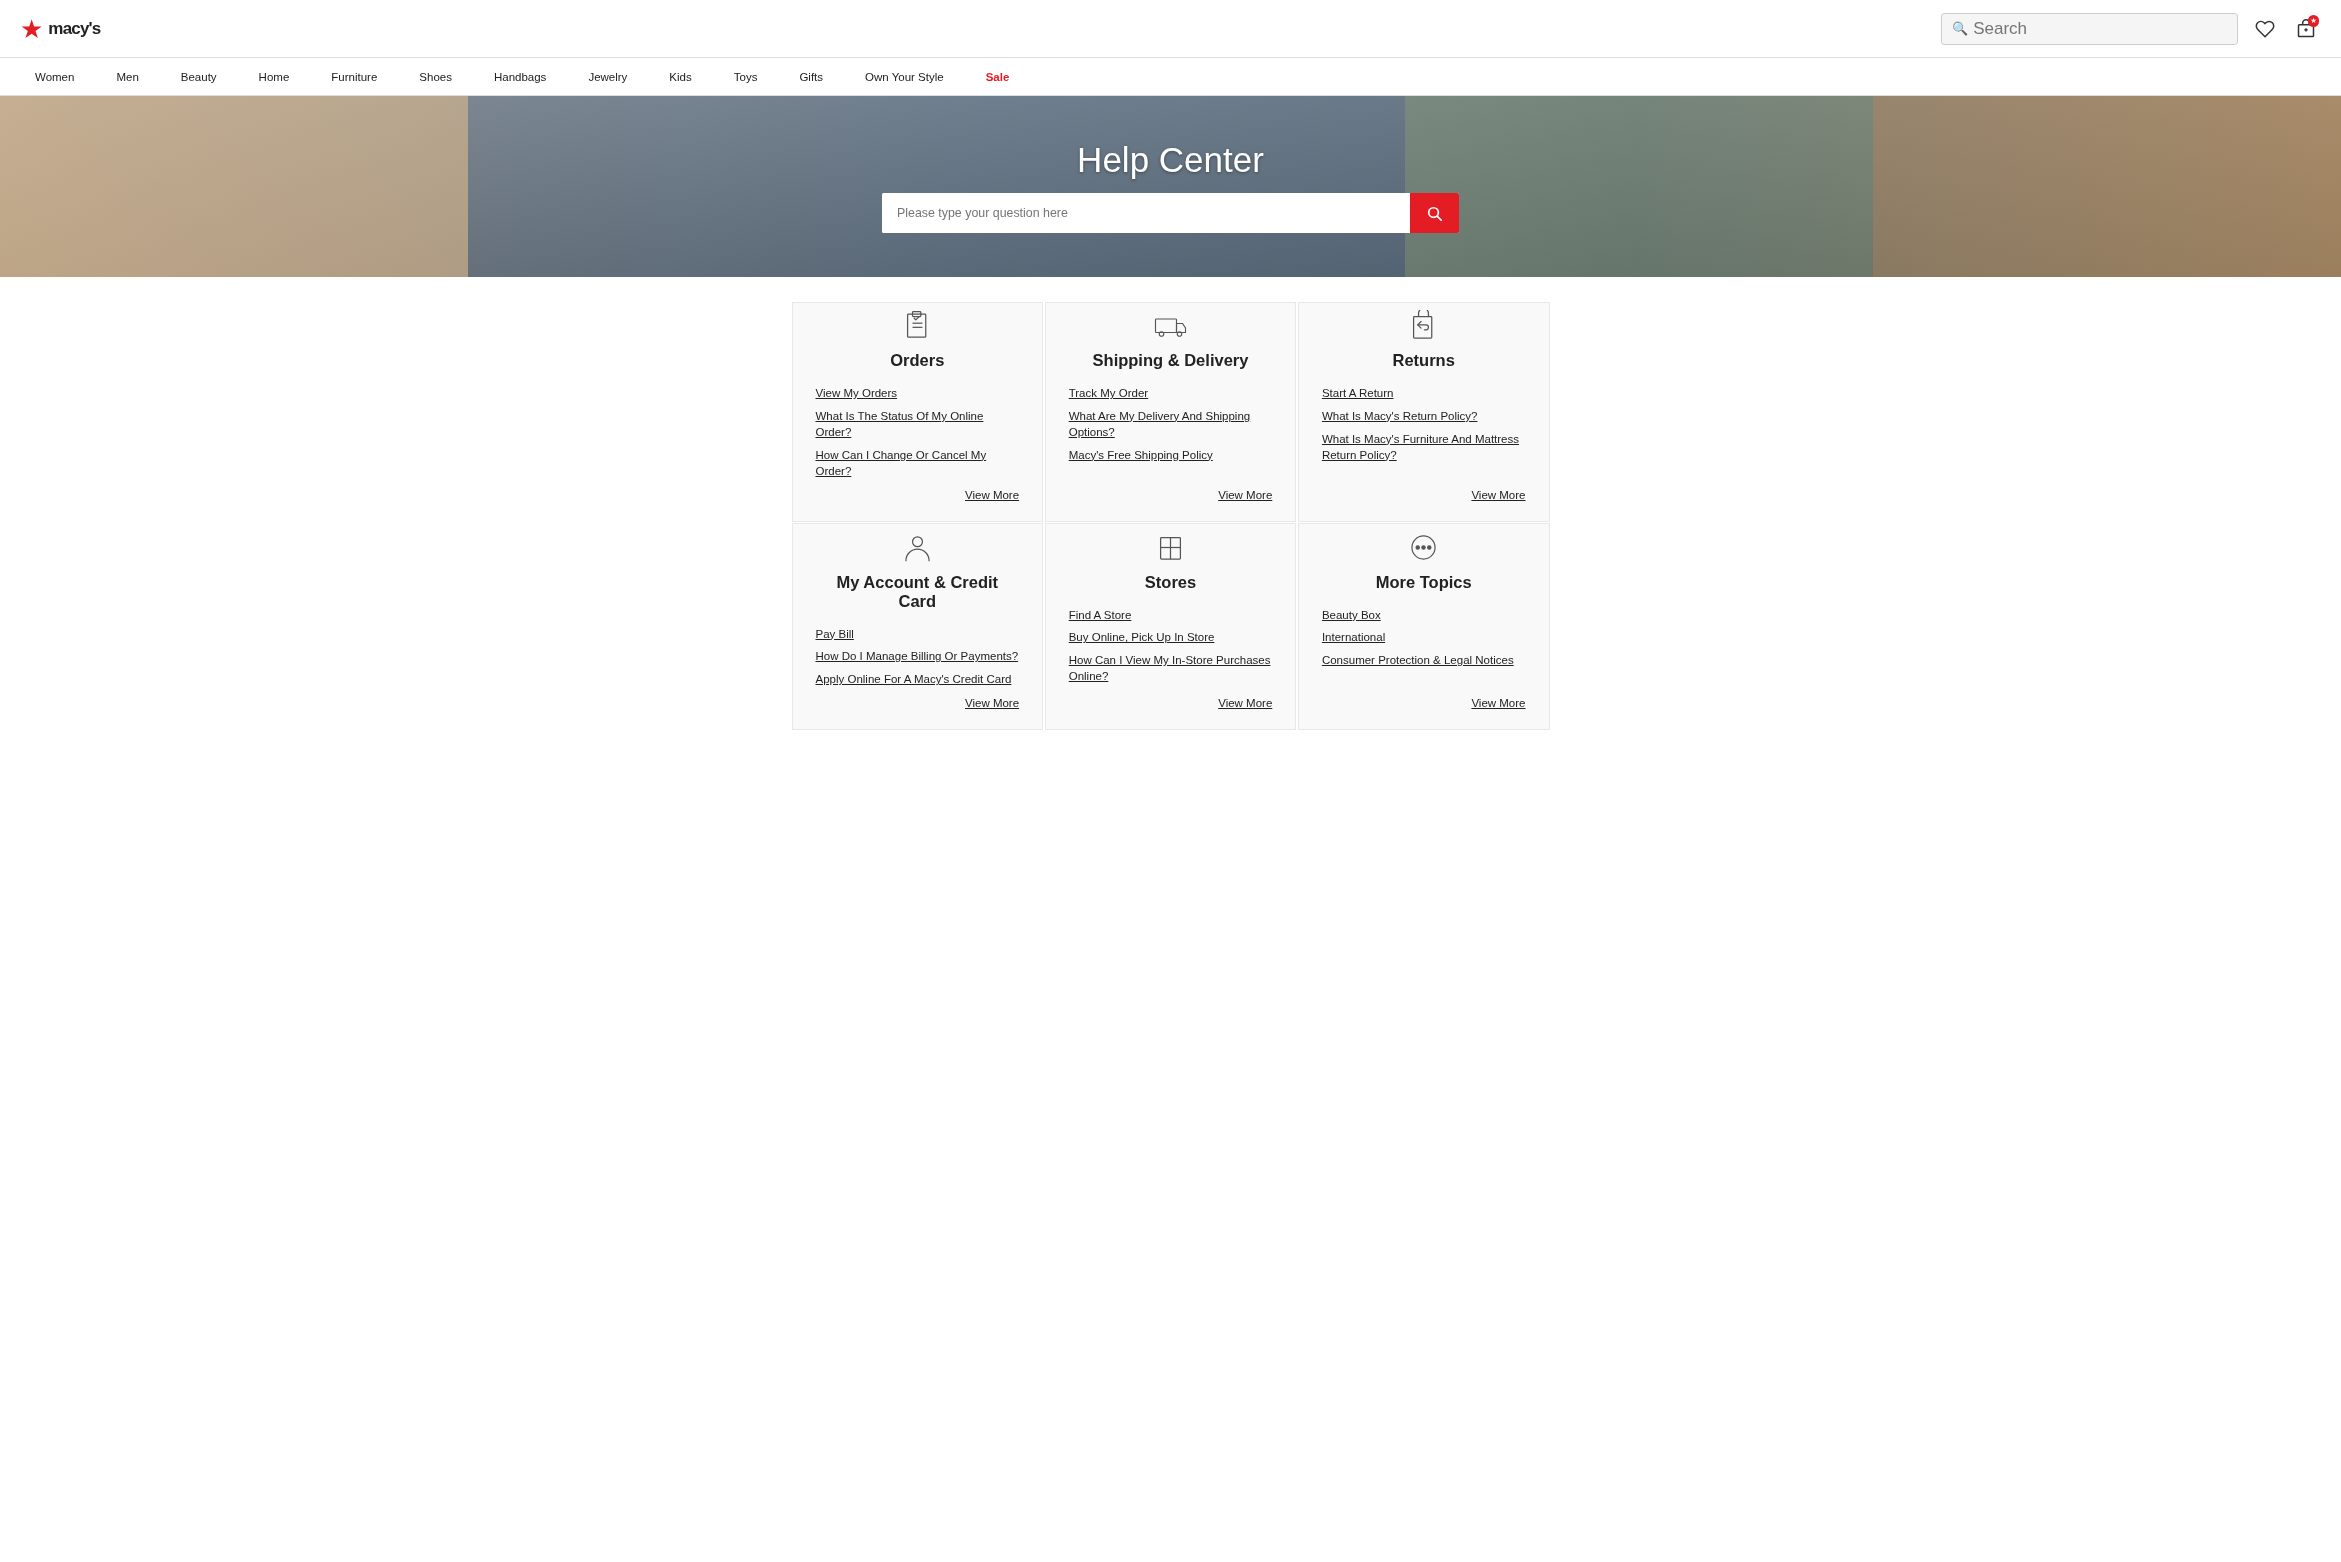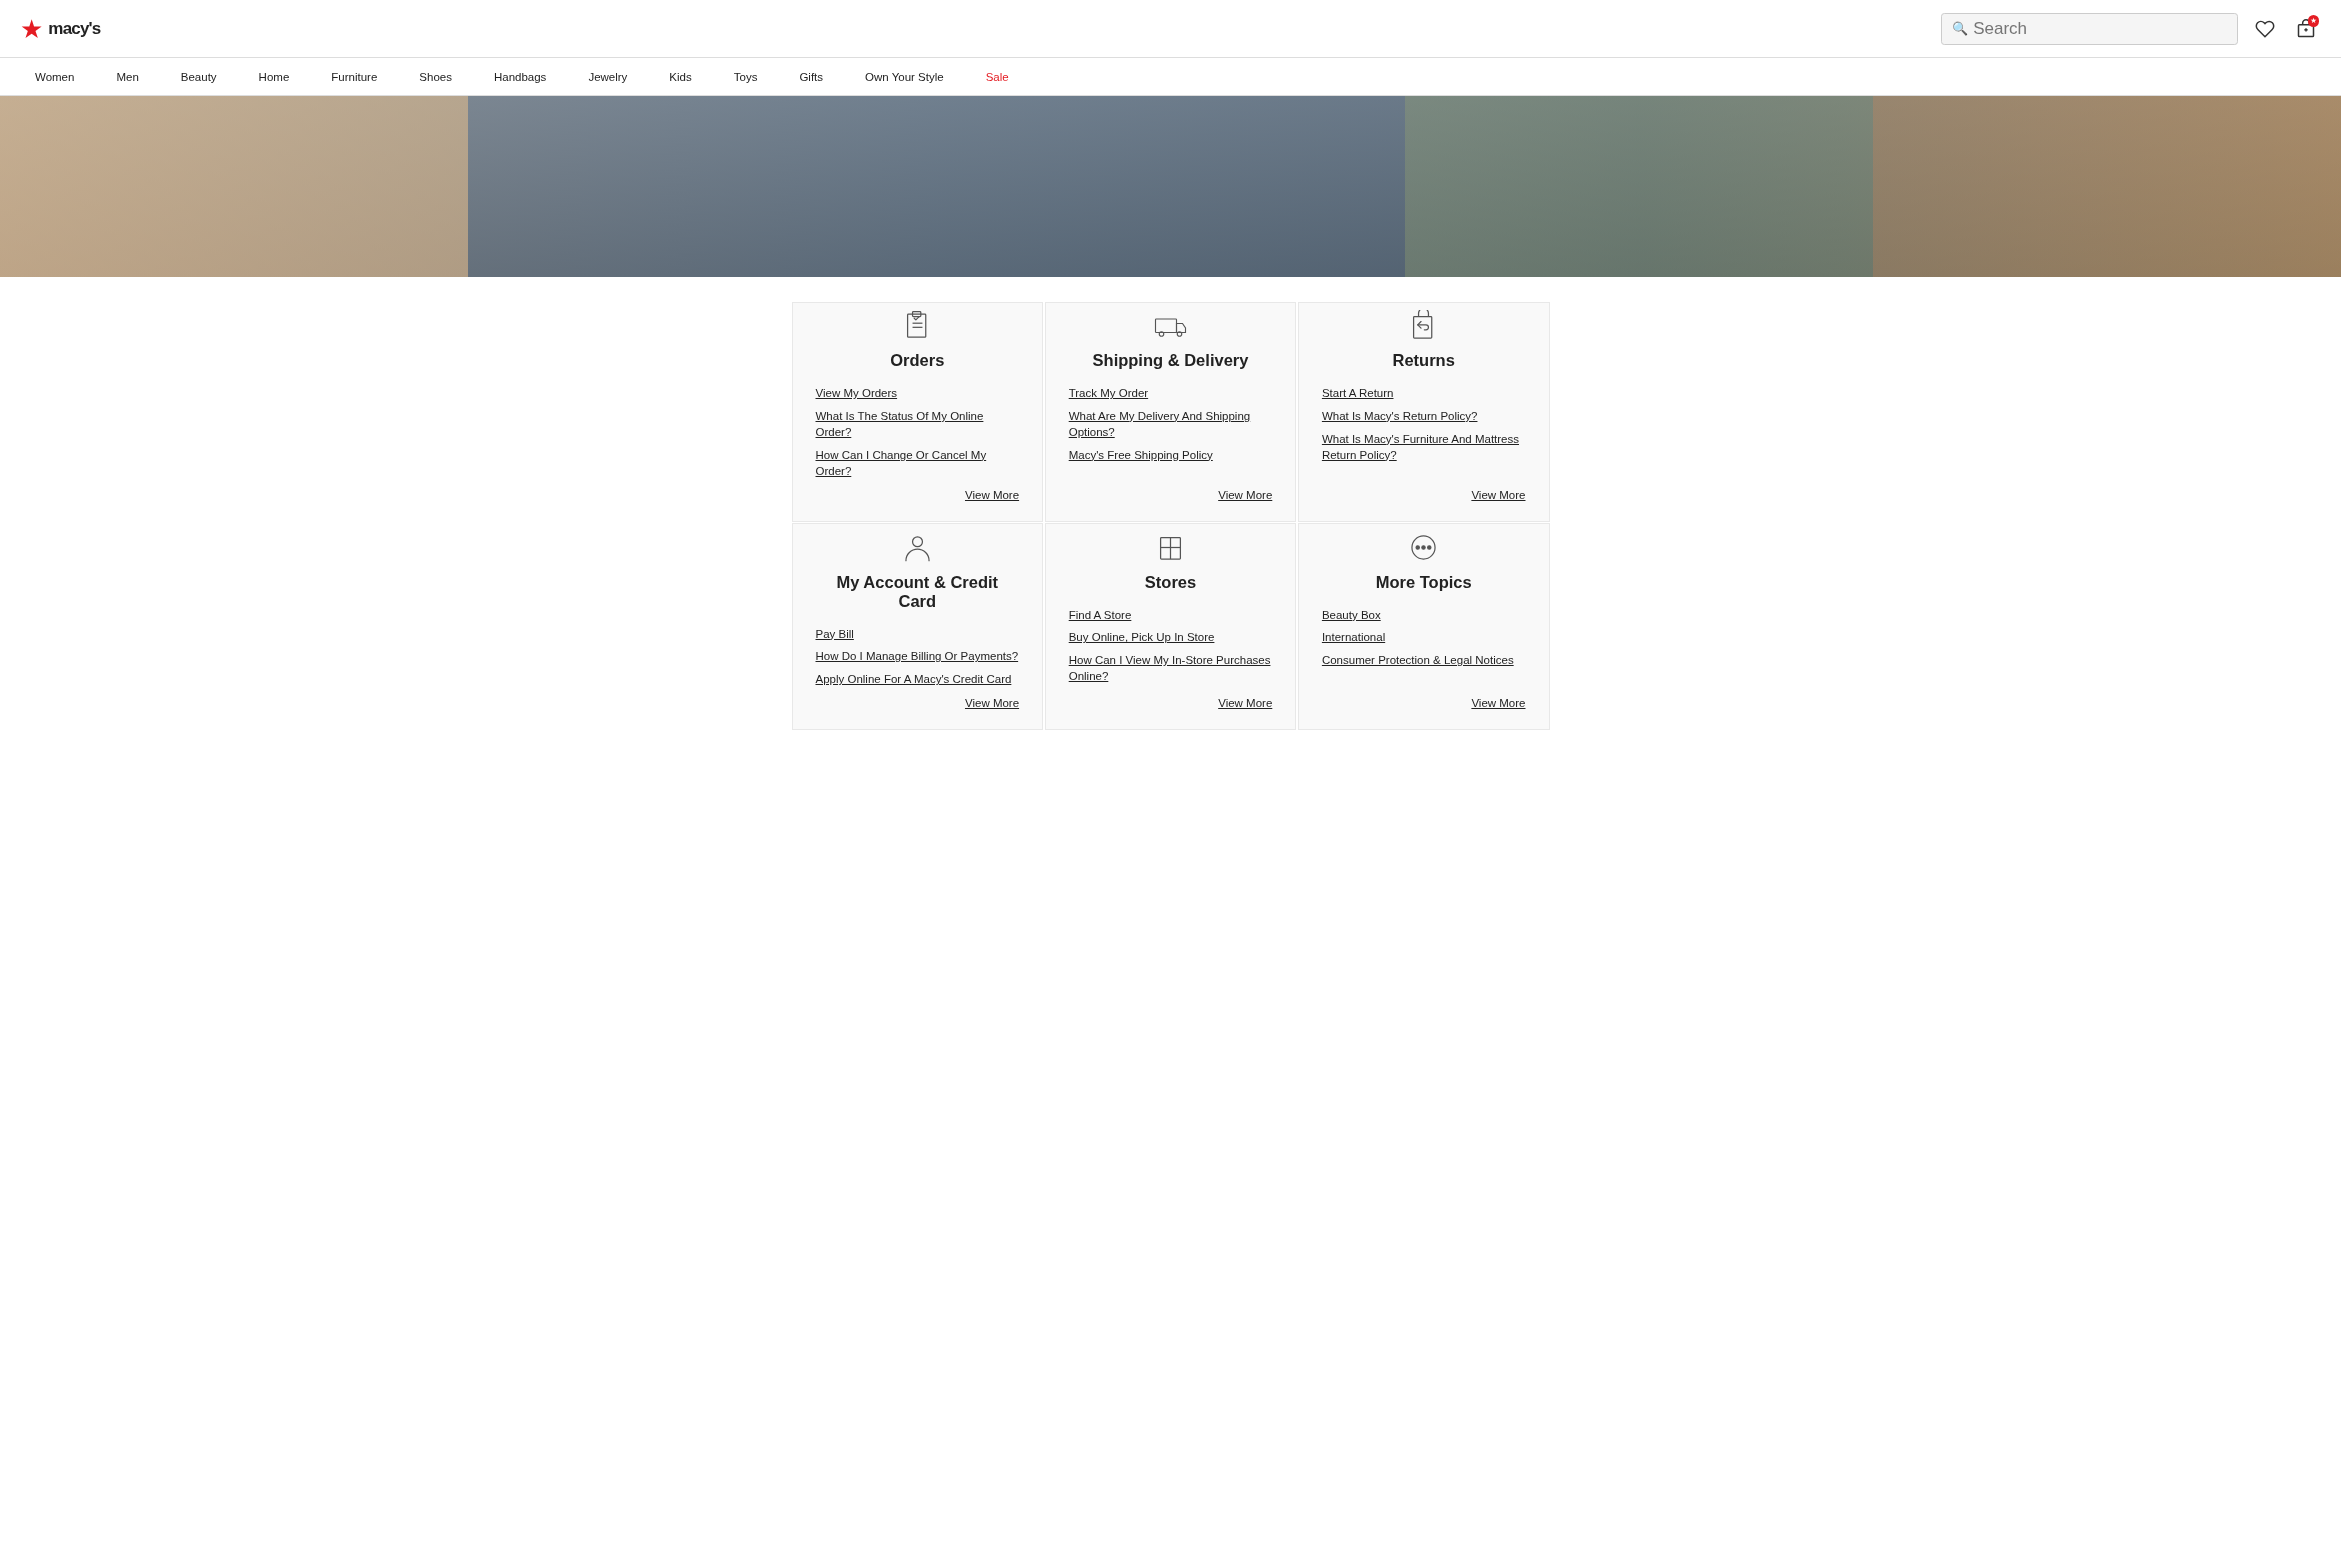--- a/index.html
+++ b/index.html
@@ -100,21 +100,21 @@
       font-size: 11.5px;
       font-weight: 500;
       color: #222;
       text-decoration: none;
       height: 38px;
       display: flex;
       align-items: center;
       cursor: pointer;
       white-space: nowrap;
     }
-    .nav-item.sale { color: #e41c23; font-weight: 400; }
+    .nav-item.sale { color: #e41c23; font-weight: 700; }
 
     
     .hero {
       position: relative;
       width: 100%;
       height: 181px;
       background: linear-gradient(135deg, #bbb 0%, #888 50%, #999 100%);
       overflow: hidden;
       display: flex;
       align-items: center;
@@ -280,20 +280,32 @@
 
 <section class="hero">
   <div class="hero-bg"></div>
 
   <div style="position:absolute;inset:0;display:flex;align-items:stretch;z-index:1;overflow:hidden;">
     <div style="flex:1;background:linear-gradient(to bottom, #c4a882 0%, #b89870 100%);opacity:0.6;"></div>
     <div style="flex:2;background:linear-gradient(to bottom, #6a7a8a 0%, #4a5a6a 100%);opacity:0.7;"></div>
     <div style="flex:1;background:linear-gradient(to bottom, #8a9a7a 0%, #6a7a5a 100%);opacity:0.5;"></div>
     <div style="flex:1;background:linear-gradient(to bottom, #d4a060 0%, #b08040 100%);opacity:0.4;"></div>
   </div>
+  <div class="hero-overlay">
+    <h1 class="hero-title">Help Center</h1>
+    <div class="hero-search">
+      <input type="text" style="flex: 1 1 0%; border: none; outline: none; padding: 11.5px 15px; font-size: 12.4px; color: rgb(170, 170, 170);" placeholder="Please type your question here">
+      <button class="hero-search-btn">
+        <svg width="16.5" height="16.5" viewBox="0 0 24 24" fill="white">
+          <circle cx="11" cy="11" r="7" fill="none" stroke="white" stroke-width="2.5"></circle>
+          <line x1="16.5" y1="16.5" x2="22" y2="22" stroke="white" stroke-width="2.5" stroke-linecap="round"></line>
+        </svg>
+      </button>
+    </div>
+  </div>
 </section>
 
 <main class="main">
   <div class="cards-grid">
 
     <div class="card">
       <svg class="icon-svg" viewBox="0 0 40 40">
         <rect x="8" y="5" width="22" height="28" rx="1" stroke="#555" stroke-width="1.5" fill="none"></rect>
         <rect x="14" y="2" width="10" height="6" rx="1" stroke="#555" stroke-width="1.5" fill="none"></rect>
         <line x1="14" y1="16" x2="26" y2="16" stroke="#555" stroke-width="1.5"></line>

